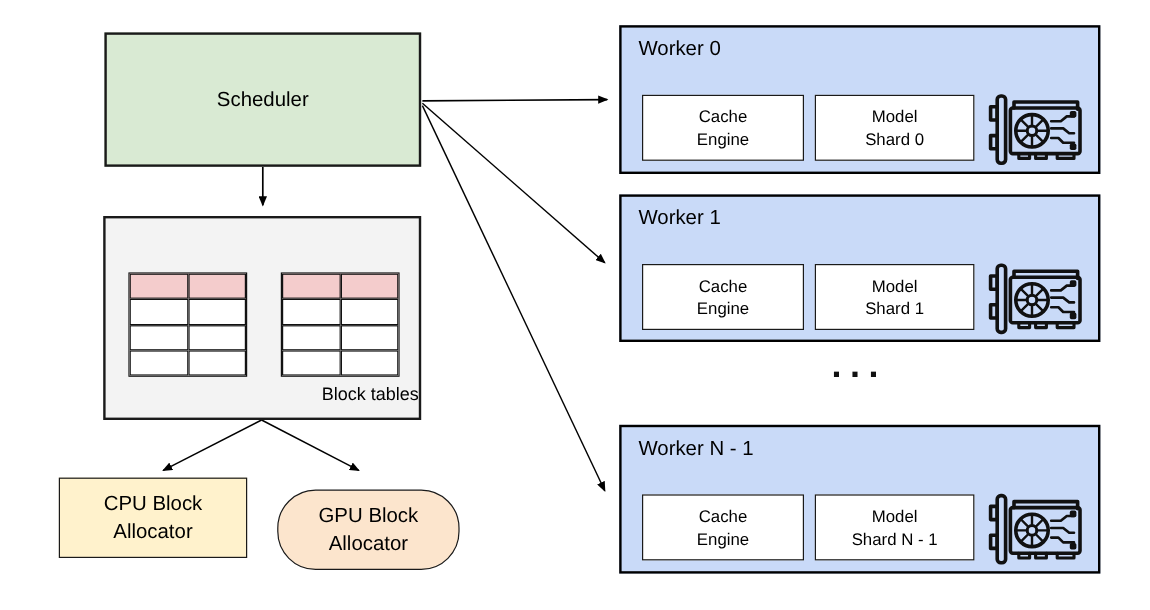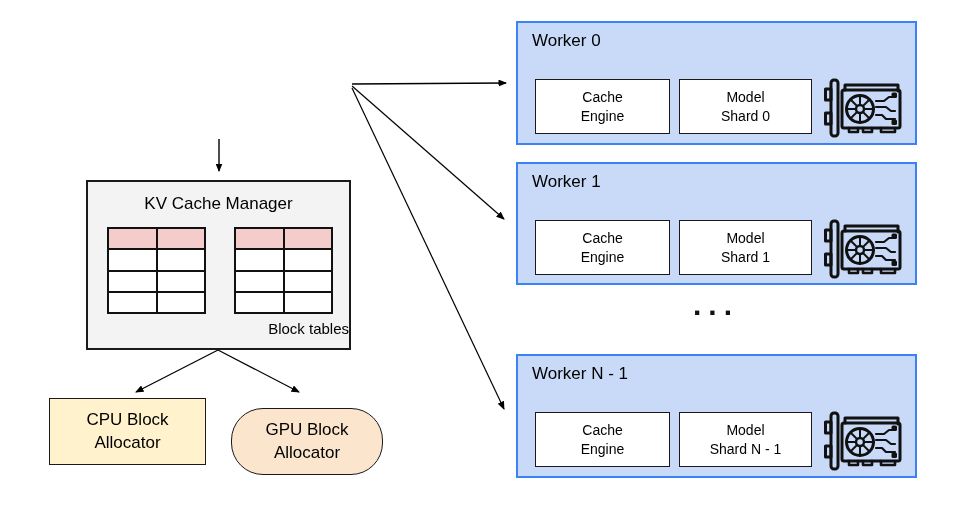--- a/index.html
+++ b/index.html
@@ -63,21 +63,21 @@
     font-size: 17px;
     line-height: 1.35;
     border-width: 1.5px;
   }
   .cpu-allocator { left: 49px; top: 398px; background: var(--cpu-allocator-fill); justify-content: center; }
   .gpu-allocator { left: 231px; top: 408px; width: 152px; background: var(--gpu-allocator-fill); border-radius: 32px; }
   .worker {
     position: absolute;
     left: 516px; width: 401px;
     background: var(--worker-fill);
-    border: 2px solid #3b82f6;
+    border: 2px solid #000000;
   }
   .worker-0 { top: 21px;  height: 124px; }
   .worker-1 { top: 162px; height: 123px; }
   .worker-n { top: 354px; height: 124px; }
   .worker-title {
     position: absolute;
     left: 14px; top: 8px;
     font-size: 17px;
   }
   .inner-box {
@@ -126,23 +126,25 @@
       </marker>
     </defs>
     <line x1="219" y1="139" x2="219" y2="171" stroke="#000" stroke-width="1.4" marker-end="url(#arrow)"></line>
     <line x1="352" y1="84" x2="506" y2="83" stroke="#000" stroke-width="1.4" marker-end="url(#arrow)"></line>
     <line x1="352" y1="86" x2="504" y2="219" stroke="#000" stroke-width="1.2" marker-end="url(#arrow)"></line>
     <line x1="352" y1="88" x2="504" y2="409" stroke="#000" stroke-width="1.2" marker-end="url(#arrow)"></line>
     <line x1="218" y1="350" x2="136" y2="392" stroke="#000" stroke-width="1.2" marker-end="url(#arrow)"></line>
     <line x1="218" y1="350" x2="299" y2="392" stroke="#000" stroke-width="1.2" marker-end="url(#arrow)"></line>
   </svg>
 
+  <div class="box scheduler">
+    <span>Scheduler</span>
+  </div>
 
   <div class="box kv-manager">
-    <div class="kv-title">KV Cache Manager</div>
     <div class="block-table table-left">
       <div class="cell hl"></div>
         <div class="cell hl"></div>
       <div class="cell"></div>
         <div class="cell"></div>
       <div class="cell"></div>
         <div class="cell"></div>
       <div class="cell"></div>
         <div class="cell"></div>
     </div>

